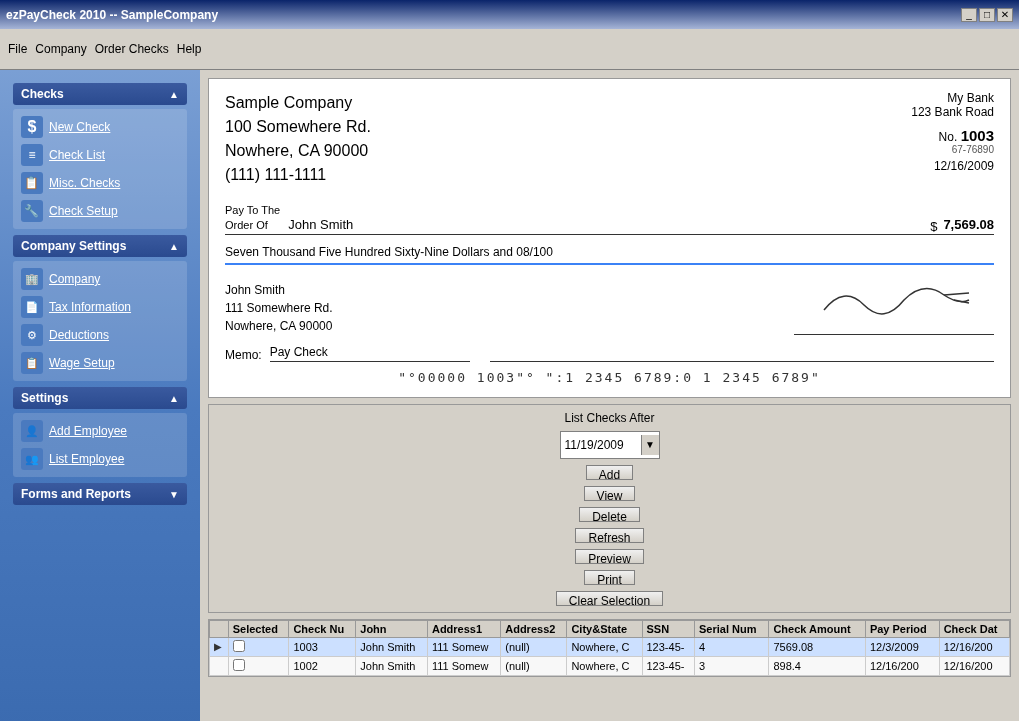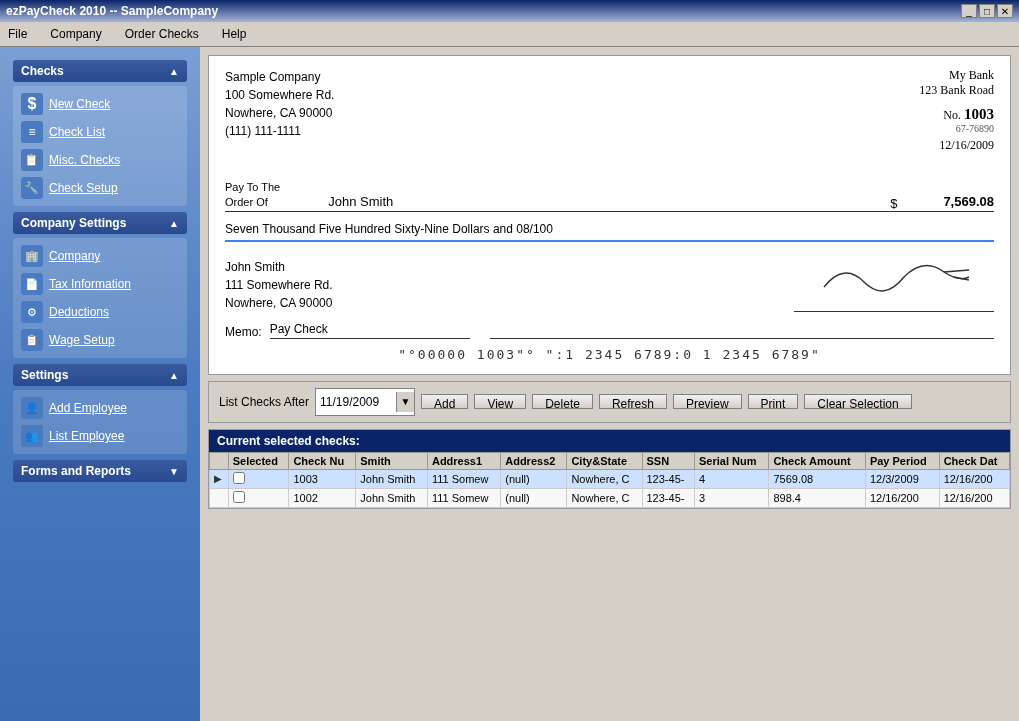--- a/index.html
+++ b/index.html
@@ -6,40 +6,40 @@
     body { font-family: Arial, sans-serif; font-size: 12px; background: #d4d0c8; width: 1019px; height: 721px; overflow: hidden; }
 
     
     .title-bar {
       background: linear-gradient(to bottom, #0a246a, #a6b5d7);
       color: white;
       padding: 3px 6px;
       display: flex;
       align-items: center;
       justify-content: space-between;
-      height: 22px;
+      height: 29px;
     }
     .title-bar-title { font-size: 12px; font-weight: bold; }
     .title-bar-controls { display: flex; gap: 2px; }
     .title-bar-btn {
       background: #d4d0c8;
       border: 1px solid #808080;
       width: 16px; height: 14px;
       font-size: 10px;
       display: flex; align-items: center; justify-content: center;
       cursor: pointer;
     }
 
     
     .menu-bar {
       background: #d4d0c8;
       border-bottom: 1px solid #808080;
-      padding: 12px 4px;
-      display: flex;
-      gap: 15px;
+      padding: 20px 4px;
+      display: flex;
+      gap: 0;
       height: 20px;
       align-items: center;
     }
     .menu-item { font-size: 12px; cursor: pointer; padding: 0 4px; }
 
     
     .main-layout {
       display: flex;
       height: calc(721px - 42px);
     }
@@ -113,29 +113,28 @@
       position: relative;
       min-height: 310px;
     }
 
     .check-header {
       display: flex;
       justify-content: space-between;
       margin-bottom: 8px;
     }
 
-    .check-company-info { font-size: 12px; line-height: 1.5; }
-    .check-bank-info { text-align: right; font-size: 12px; font-family: Liberation Serif, serif; }
+    .check-company-info { font-size: 16px; line-height: 1.5; }
+    .check-bank-info { text-align: right; font-size: 12px; }
 
     .check-payto {
       display: flex;
       align-items: flex-end;
-      margin: 27px 0 6px 0;
+      margin: 16px 0 6px 0;
       border-bottom: 1px solid #333;
-      gap: 40px;
     }
     .check-payto-label { font-size: 11px; line-height: 1.4; margin-right: 8px; white-space: nowrap; }
     .check-payto-name { flex: 1; font-size: 13px; padding-bottom: 2px; }
     .check-amount-label { margin: 0 6px; font-size: 13px; }
     .check-amount { font-size: 13px; font-weight: bold; padding-bottom: 2px; }
 
     .check-amount-words {
       font-size: 12px;
       padding: 4px 0;
       border-bottom: 2px solid #3b82f6;
@@ -183,20 +182,21 @@
       background: #d4d0c8;
       border: 1px solid #999;
       padding: 6px 10px;
       margin-bottom: 6px;
     }
     .check-actions-title { font-size: 11px; color: #333; margin-bottom: 6px; }
     .check-actions-row {
       display: flex;
       align-items: center;
       gap: 6px;
+      flex-direction: column;
     }
     .check-actions-label { font-size: 12px; white-space: nowrap; }
 
     .date-select {
       display: flex;
       align-items: center;
       border: 1px solid #808080;
       background: white;
       height: 28px;
     }
@@ -432,28 +432,27 @@
         <button class="action-btn">View</button>
         <button class="action-btn">Delete</button>
         <button class="action-btn">Refresh</button>
         <button class="action-btn">Preview</button>
         <button class="action-btn">Print</button>
         <button class="action-btn">Clear Selection</button>
       </div>
     </div>
 
     <div class="check-list-panel">
-      <div class="check-list-header">Current selected checks:</div>
       <table class="check-table">
         <thead>
           <tr>
             <th></th>
             <th>Selected</th>
             <th>Check Nu</th>
-            <th>Smith</th>
+            <th>John</th>
             <th>Address1</th>
             <th>Address2</th>
             <th>City&amp;State</th>
             <th>SSN</th>
             <th>Serial Num</th>
             <th>Check Amount</th>
             <th>Pay Period</th>
             <th>Check Dat</th>
           </tr>
         </thead>

